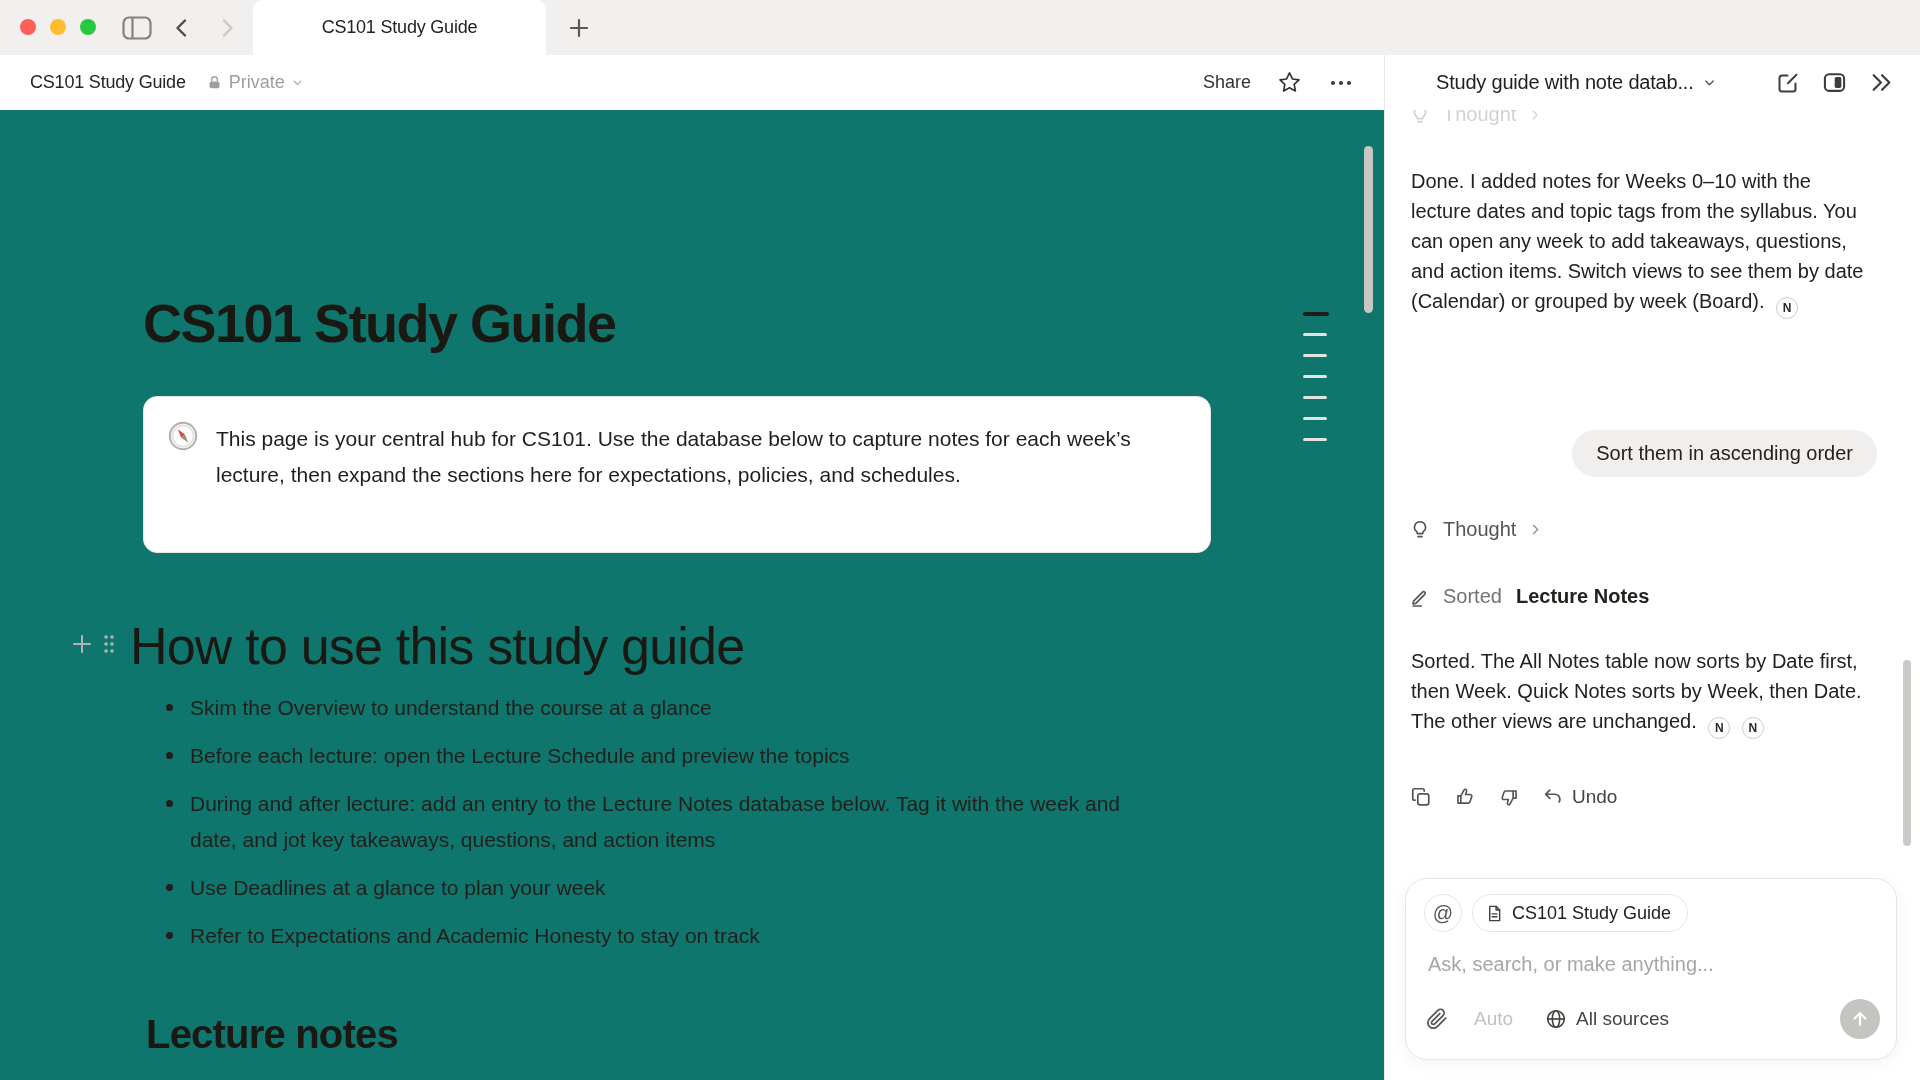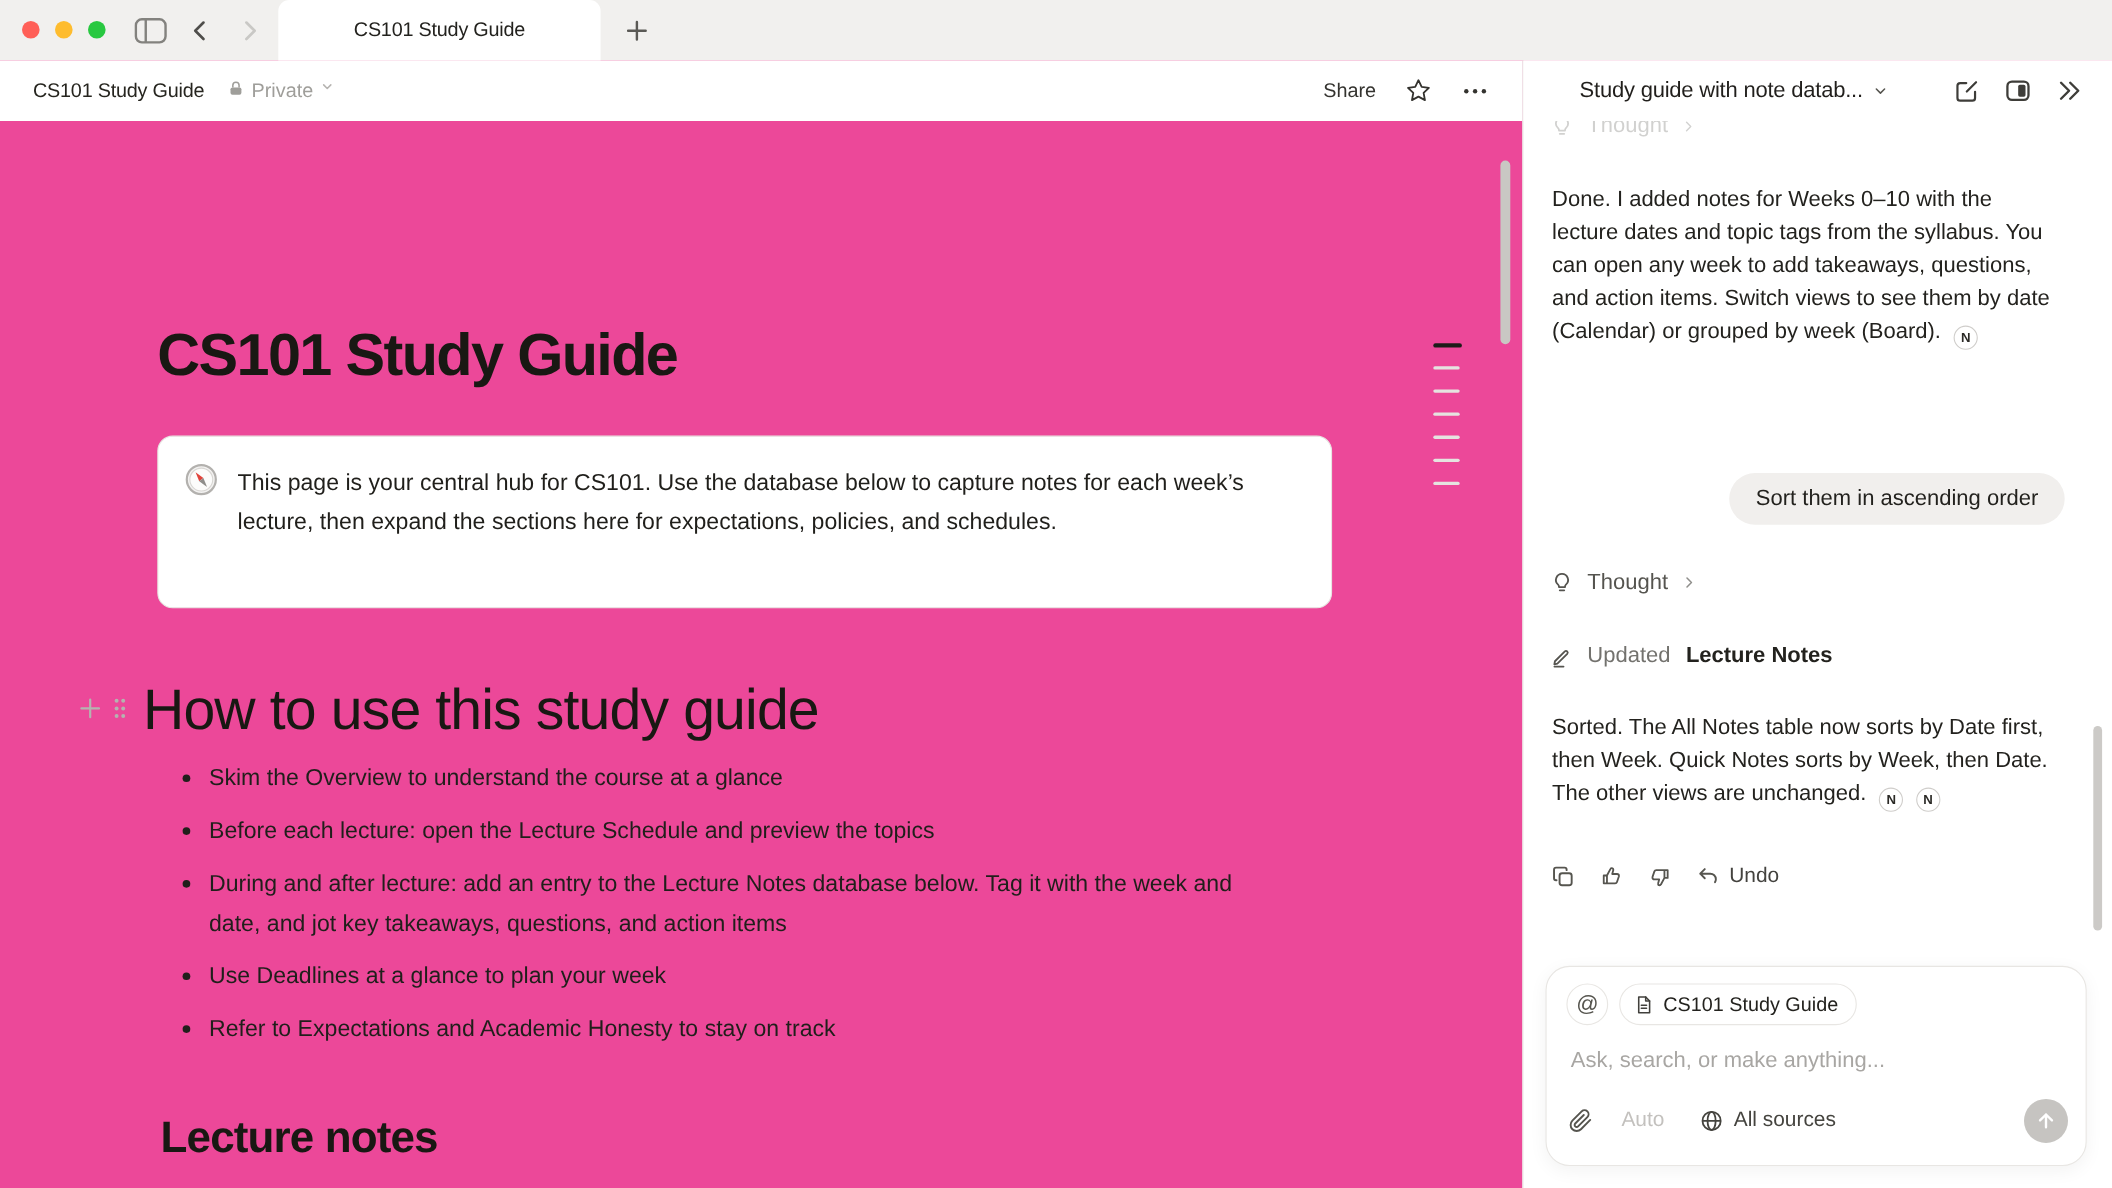--- a/index.html
+++ b/index.html
@@ -1,34 +1,34 @@
 <!DOCTYPE html>
 <html><head>
 <meta charset="utf-8">
 <style>
   * { margin:0; padding:0; box-sizing:border-box; }
   html,body { width:1920px; height:1080px; overflow:hidden; }
   body { font-family:"Liberation Sans","DejaVu Sans",sans-serif; background:#ffffff; color:#1d1c19; }
-  .app { position:relative; width:1920px; height:1080px; background:#ec4899; }
+  .app { position:relative; width:1920px; height:1080px; background:#0f766e; }
 
   
   .tabbar { position:absolute; left:0; top:0; width:1920px; height:55px; background:#f1f0ee; }
   .light { position:absolute; top:19px; width:16px; height:16px; border-radius:50%; }
   .light.red { left:20px; background:#ff5f57; }
   .light.yellow { left:50px; background:#febc2e; }
   .light.green { left:80px; background:#28c840; }
   .tb-icon { position:absolute; top:0; height:55px; display:flex; align-items:center; justify-content:center; color:#6e6d69; cursor:pointer; }
   .tb-icon svg { display:block; }
   .tab { position:absolute; left:253px; top:0; width:293px; height:55px; background:#ffffff; border-radius:10px 10px 0 0; display:flex; align-items:center; justify-content:center; }
   .tab-label { font-size:18px; font-weight:500; color:#23221e; letter-spacing:-0.2px; }
 
   
   .doc-header { position:absolute; left:0; top:55px; width:1384px; height:55px; background:#fff; display:flex; align-items:center; padding:0 30px; }
   .crumb-title { font-size:18px; font-weight:500; color:#26251f; letter-spacing:-0.2px; }
-  .privacy { display:flex; margin-left:20px; color:#9f9e9a; gap:6px; cursor:pointer; }
+  .privacy { display:flex; align-items:center; margin-left:20px; color:#9f9e9a; gap:6px; cursor:pointer; }
   .privacy .plabel { font-size:18px; }
   .hdr-right { margin-left:auto; display:flex; align-items:center; gap:26px; }
   .share { font-size:18px; color:#34332f; cursor:pointer; }
   .hbtn { color:#3a3935; cursor:pointer; display:flex; align-items:center; }
 
   
   .doc-title { position:absolute; left:143px; top:292px; font-size:54px; font-weight:700; letter-spacing:-1.5px; color:#191813; }
   .callout { position:absolute; left:143px; top:396px; width:1068px; height:157px; border:1px solid #e7e5e2; border-radius:14px; background:#fff; }
   .callout-emoji { position:absolute; left:24px; top:24px; width:30px; height:30px; }
   .callout-text { position:absolute; left:72px; top:24px; width:935px; font-size:21px; line-height:36px; color:#201f1b; }
@@ -294,21 +294,21 @@
       </span>
     </div>
 
     <div class="step-row updated-row">
       <span class="icon" style="display:flex;">
         <svg width="22" height="22" viewBox="0 0 24 24" fill="none" stroke="currentColor" stroke-width="1.8" stroke-linecap="round" stroke-linejoin="round">
           <path d="M5 16.5 L14.8 6.7 a1.7 1.7 0 0 1 2.4 2.4 L7.4 18.9 L4.4 19.6 z"></path>
           <path d="M4.5 21.8 h9"></path>
         </svg>
       </span>
-      <span class="updated-label">Updated</span>
+      <span class="updated-label">Sorted</span>
       <span class="updated-page">Lecture Notes</span>
     </div>
 
     <div class="msg msg2">
       <span>Sorted. The All Notes table now sorts by Date first, then Week. Quick Notes sorts by Week, then Date. The other views are unchanged.</span>
       <span class="nbadge">N</span>
       <span class="nbadge">N</span>
     </div>
 
     <div class="actions">

